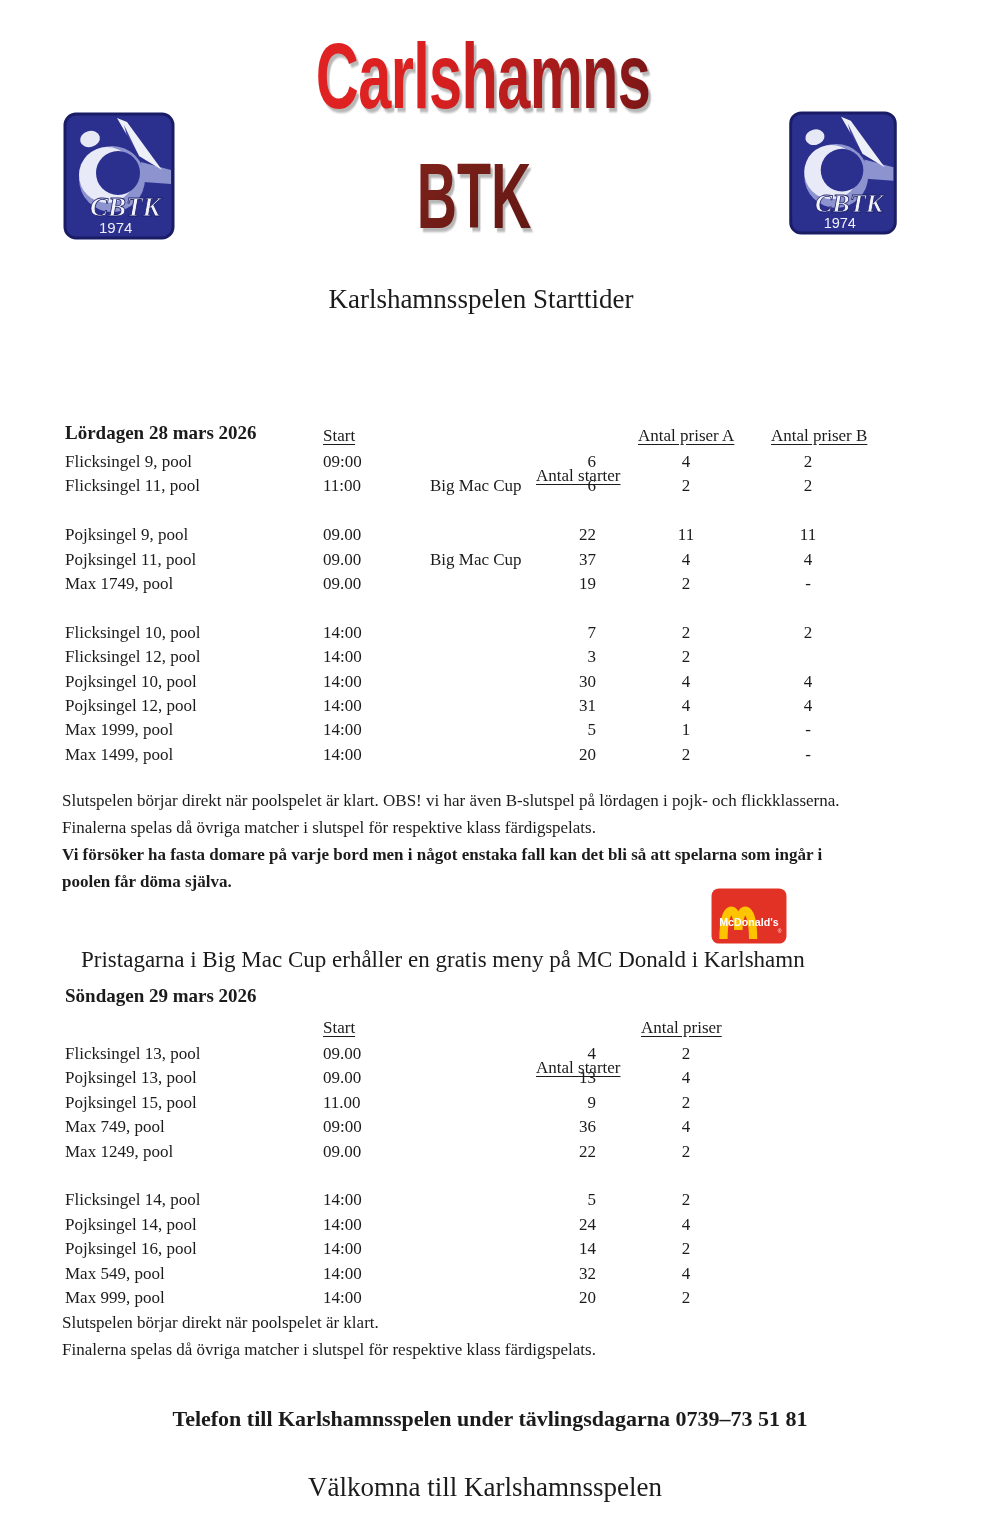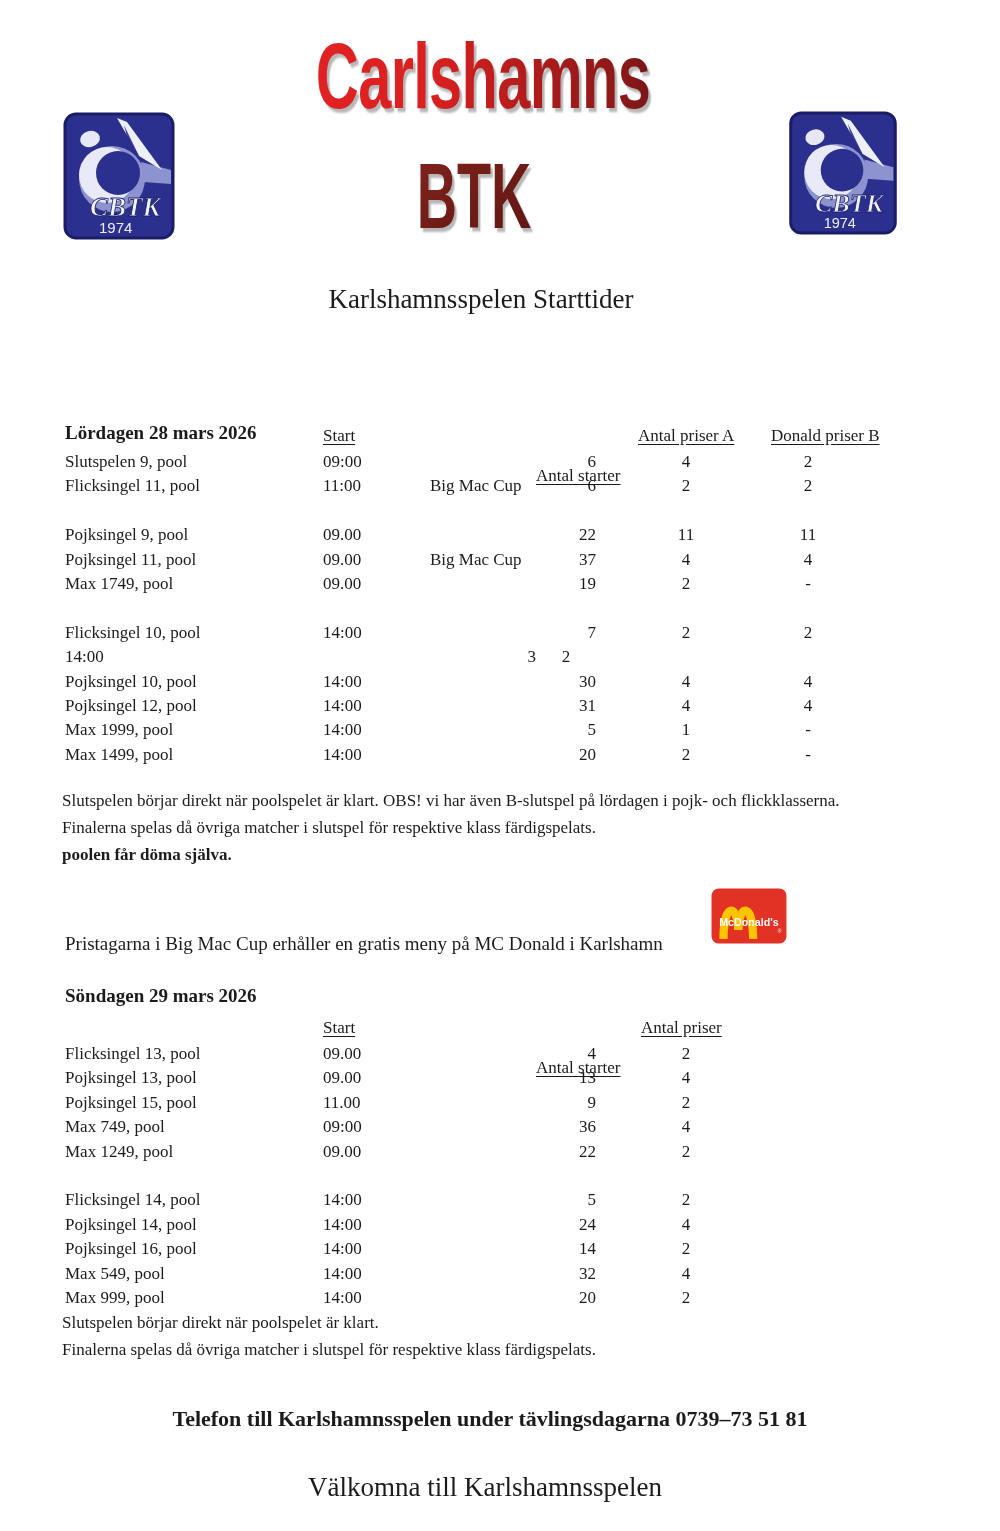--- a/index.html
+++ b/index.html
@@ -73,21 +73,21 @@
   
   .notes { position:absolute; left:62px; font-size:17px; line-height:27px; }
   .sat-notes { top:787px; width:870px; }
   .sun-notes { top:1309px; width:870px; }
   .notes .bold { font-weight:700; }
 
   
   .mcd-logo { position:absolute; left:703px; top:888px; width:92px; height:56px; }
   .mcd-logo svg { width:100%; height:100%; }
 
-  .bigmac-note { position:absolute; left:65px; top:930px; font-size:19px; line-height:27px; margin:0; }
+  .bigmac-note { position:absolute; left:65px; top:930px; font-size:23px; line-height:27px; margin:16px; }
 
   
   .phone-line {
     position:absolute; top:1405px; left:-10px; width:1000px; text-align:center;
     font-size:22px; font-weight:700; line-height:28px; margin:0;
   }
   .welcome-line {
     position:absolute; top:1470px; left:-15px; width:1000px; text-align:center;
     font-size:27px; font-weight:400; line-height:34px; margin:0;
   }
@@ -132,27 +132,27 @@
   <h1 class="club-abbr">BTK</h1>
 
   <h2 class="page-title">Karlshamnsspelen Starttider</h2>
 
   <h3 class="day-heading sat-heading">Lördagen 28 mars 2026</h3>
 
   <div class="thead sat-thead">
     <span class="h-start">Start</span>
     <span class="h-starter">Antal starter</span>
     <span class="h-pa">Antal priser A</span>
-    <span class="h-pb">Donald priser B</span>
+    <span class="h-pb">Antal priser B</span>
   </div>
 
   <div class="tbody sat-body">
 
   <div class="trow">
-      <span class="c name">Slutspelen 9, pool</span>
+      <span class="c name">Flicksingel 9, pool</span>
       <span class="c start">09:00</span>
       <span class="c cup"></span>
       <span class="c starter">6</span>
       <span class="c pa">4</span>
       <span class="c pb">2</span>
     </div>
       <div class="trow">
       <span class="c name">Flicksingel 11, pool</span>
       <span class="c start">11:00</span>
       <span class="c cup">Big Mac Cup</span>
@@ -202,20 +202,21 @@
     </div>
       <div class="trow">
       <span class="c name">Flicksingel 10, pool</span>
       <span class="c start">14:00</span>
       <span class="c cup"></span>
       <span class="c starter">7</span>
       <span class="c pa">2</span>
       <span class="c pb">2</span>
     </div>
       <div class="trow">
+      <span class="c name">Flicksingel 12, pool</span>
       <span class="c start">14:00</span>
       <span class="c cup"></span>
       <span class="c starter">3</span>
       <span class="c pa">2</span>
       <span class="c pb"></span>
     </div>
       <div class="trow">
       <span class="c name">Pojksingel 10, pool</span>
       <span class="c start">14:00</span>
       <span class="c cup"></span>
@@ -245,20 +246,21 @@
       <span class="c cup"></span>
       <span class="c starter">20</span>
       <span class="c pa">2</span>
       <span class="c pb">-</span>
     </div>
     </div>
 
   <div class="notes sat-notes">
     <div>Slutspelen börjar direkt när poolspelet är klart. OBS! vi har även B-slutspel på lördagen i pojk- och flickklasserna.</div>
     <div>Finalerna spelas då övriga matcher i slutspel för respektive klass färdigspelats.</div>
+    <div class="bold">Vi försöker ha fasta domare på varje bord men i något enstaka fall kan det bli så att spelarna som ingår i</div>
     <div class="bold">poolen får döma själva.</div>
   </div>
 
   <div class="mcd-logo">
     <svg viewBox="0 0 92 68">
       <rect x="0.5" y="0.5" width="91" height="67" rx="9" fill="var(--mcdonalds-red)"></rect>
       <path d="M15 62 C15 18 32 18 33 51" fill="none" stroke="var(--mcdonalds-yellow)" stroke-width="10"></path>
       <path d="M33 51 C34 18 51 18 51 62" fill="none" stroke="var(--mcdonalds-yellow)" stroke-width="10"></path>
       <text x="46" y="46" text-anchor="middle" font-size="13" font-weight="bold" font-family="Liberation Sans, DejaVu Sans, sans-serif" fill="#ffffff">McDonald's</text>
       <text x="81" y="55" font-size="6" font-family="Liberation Sans, DejaVu Sans, sans-serif" fill="#ffffff">®</text>

